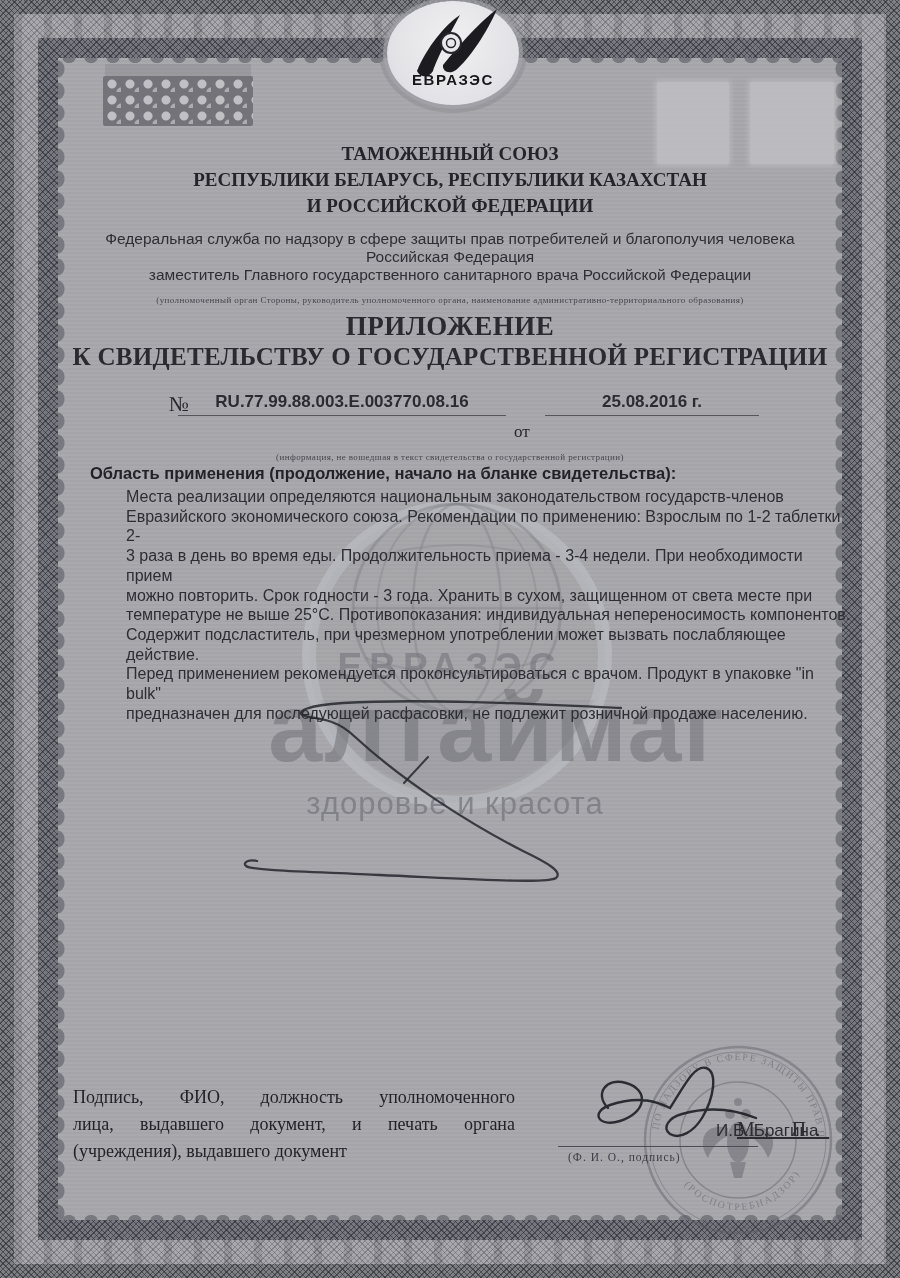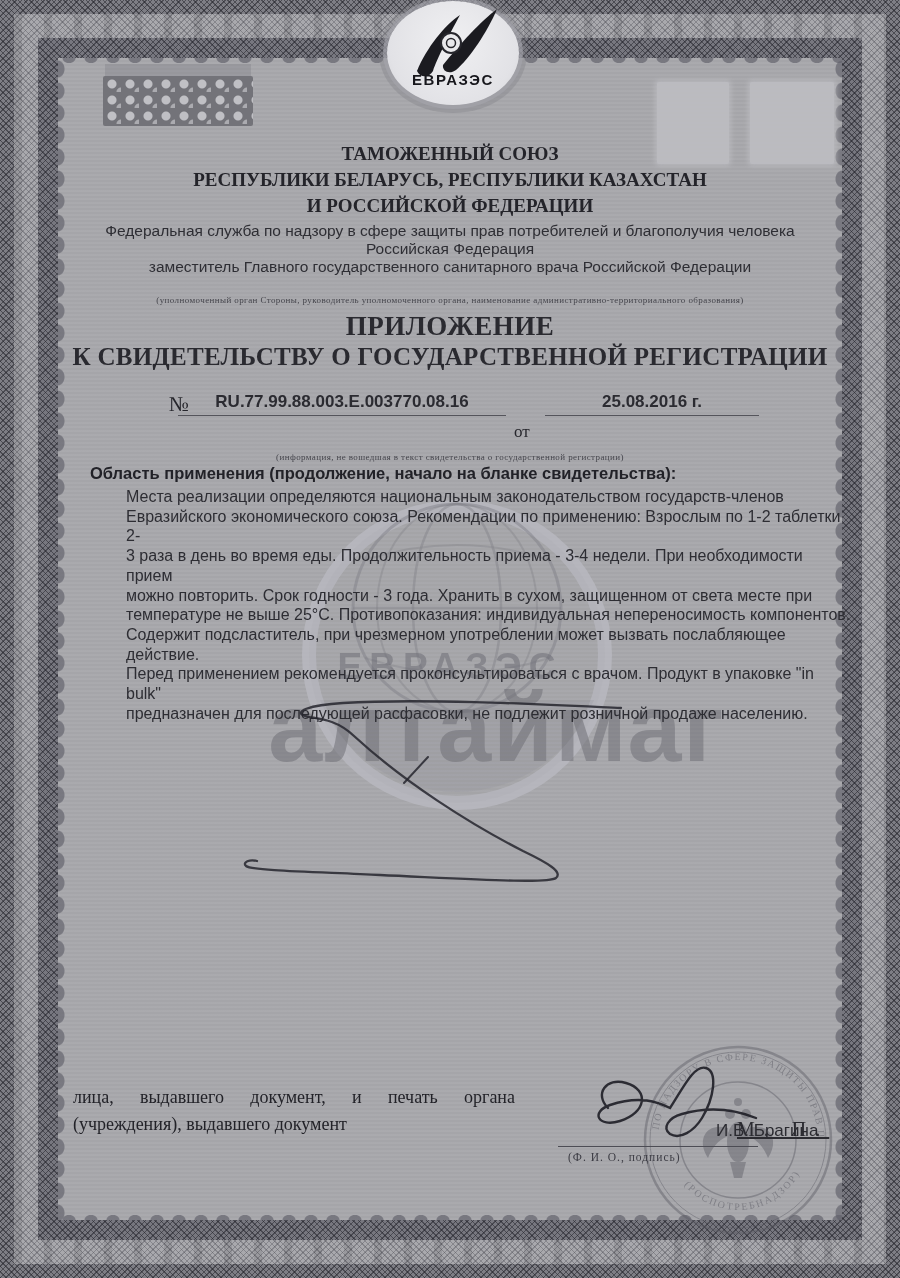--- a/index.html
+++ b/index.html
@@ -132,40 +132,41 @@
     <circle cx="177" cy="138" r="104" fill="none" stroke="rgba(125,125,133,.45)" stroke-width="3"></circle>
     <ellipse cx="177" cy="138" rx="44" ry="104" fill="none" stroke="rgba(125,125,133,.4)" stroke-width="2.5"></ellipse>
     <ellipse cx="177" cy="138" rx="80" ry="104" fill="none" stroke="rgba(125,125,133,.35)" stroke-width="2"></ellipse>
     <line x1="73" y1="138" x2="281" y2="138" stroke="rgba(125,125,133,.4)" stroke-width="2.5"></line>
     <path d="M 85 90 Q 177 60 269 90" fill="none" stroke="rgba(125,125,133,.35)" stroke-width="2"></path>
     <path d="M 85 188 Q 177 218 269 188" fill="none" stroke="rgba(125,125,133,.35)" stroke-width="2"></path>
     <path d="M 40 230 A 148 148 0 0 0 314 230 Z" fill="rgba(140,140,148,.18)"></path>
   </svg>
   <div class="wm-emblem-label">ЕВРАЗЭС</div>
   <div class="wm-brand">алтаймаг</div>
+  <div class="wm-tagline">здоровье и красота</div>
 
   <div class="logo">
     <svg width="132" height="78" viewBox="0 0 132 78">
       <path d="M 30 70 C 40 46 58 24 73 14 C 62 34 50 58 46 70 C 42 77 33 77 30 70 Z" fill="#1b1b20"></path>
       <path d="M 56 64 C 72 44 94 20 110 8 C 101 30 82 58 69 69 C 62 74 55 70 56 64 Z" fill="#1b1b20"></path>
       <circle cx="64" cy="42" r="10" fill="#e9e9ec" stroke="#26262c" stroke-width="2"></circle>
       <circle cx="64" cy="42" r="4.5" fill="none" stroke="#26262c" stroke-width="1.5"></circle>
     </svg>
     <div class="logo-label">ЕВРАЗЭС</div>
   </div>
 
   <div class="hologram"></div>
   <div class="patch patch1"></div>
   <div class="patch patch2"></div>
 
   <div class="header">
     <div class="h-serif">ТАМОЖЕННЫЙ СОЮЗ</div>
     <div class="h-serif">РЕСПУБЛИКИ БЕЛАРУСЬ, РЕСПУБЛИКИ КАЗАХСТАН</div>
     <div class="h-serif">И РОССИЙСКОЙ ФЕДЕРАЦИИ</div>
-    <div class="h-sans" style="margin-top:3px;">Федеральная служба по надзору в сфере защиты прав потребителей и благополучия человека</div>
+    <div class="h-sans" style="margin-top:11px;">Федеральная служба по надзору в сфере защиты прав потребителей и благополучия человека</div>
     <div class="h-sans">Российская Федерация</div>
     <div class="h-sans">заместитель Главного государственного санитарного врача Российской Федерации</div>
   </div>
   <div class="issuer-note">(уполномоченный орган Стороны, руководитель уполномоченного органа, наименование административно-территориального образования)</div>
 
   <div class="title1">ПРИЛОЖЕНИЕ</div>
   <div class="title2">К СВИДЕТЕЛЬСТВУ О ГОСУДАРСТВЕННОЙ РЕГИСТРАЦИИ</div>
 
   <div class="no-label">№</div>
   <div class="num-value">RU.77.99.88.003.E.003770.08.16</div>
@@ -211,20 +212,21 @@
     </g>
     <text font-family="Liberation Serif, serif" font-size="10" letter-spacing="1.5" fill="#4e4e58">
       <textPath href="#arcTop" startOffset="4%">ПО НАДЗОРУ В СФЕРЕ ЗАЩИТЫ ПРАВ ПОТРЕБИТЕЛЕЙ</textPath>
     </text>
     <text font-family="Liberation Serif, serif" font-size="10" letter-spacing="2" fill="#4e4e58">
       <textPath href="#arcBot" startOffset="22%">(РОСПОТРЕБНАДЗОР)</textPath>
     </text>
   </svg>
 
   <div class="footer-caption">
+    <div class="fc-just">Подпись, ФИО, должность уполномоченного</div>
     <div class="fc-just">лица, выдавшего документ, и печать органа</div>
     <div>(учреждения), выдавшего документ</div>
   </div>
 
   <svg class="signer-sig" width="900" height="1278" viewBox="0 0 900 1278">
     <path d="M 608 1108 C 594 1094 606 1077 626 1083 C 650 1090 646 1113 620 1121 C 598 1128 590 1112 610 1105 C 640 1095 658 1102 670 1108 C 682 1090 694 1064 706 1068 C 718 1072 714 1098 702 1118 C 694 1131 680 1140 670 1134 C 662 1128 668 1118 682 1114 C 710 1106 736 1110 756 1118" fill="none" stroke="rgba(30,30,38,.9)" stroke-width="2.4" stroke-linecap="round"></path>
   </svg>
 
   <div class="signer-name">И.В. Брагина</div>
   <div class="sig-line"></div>

